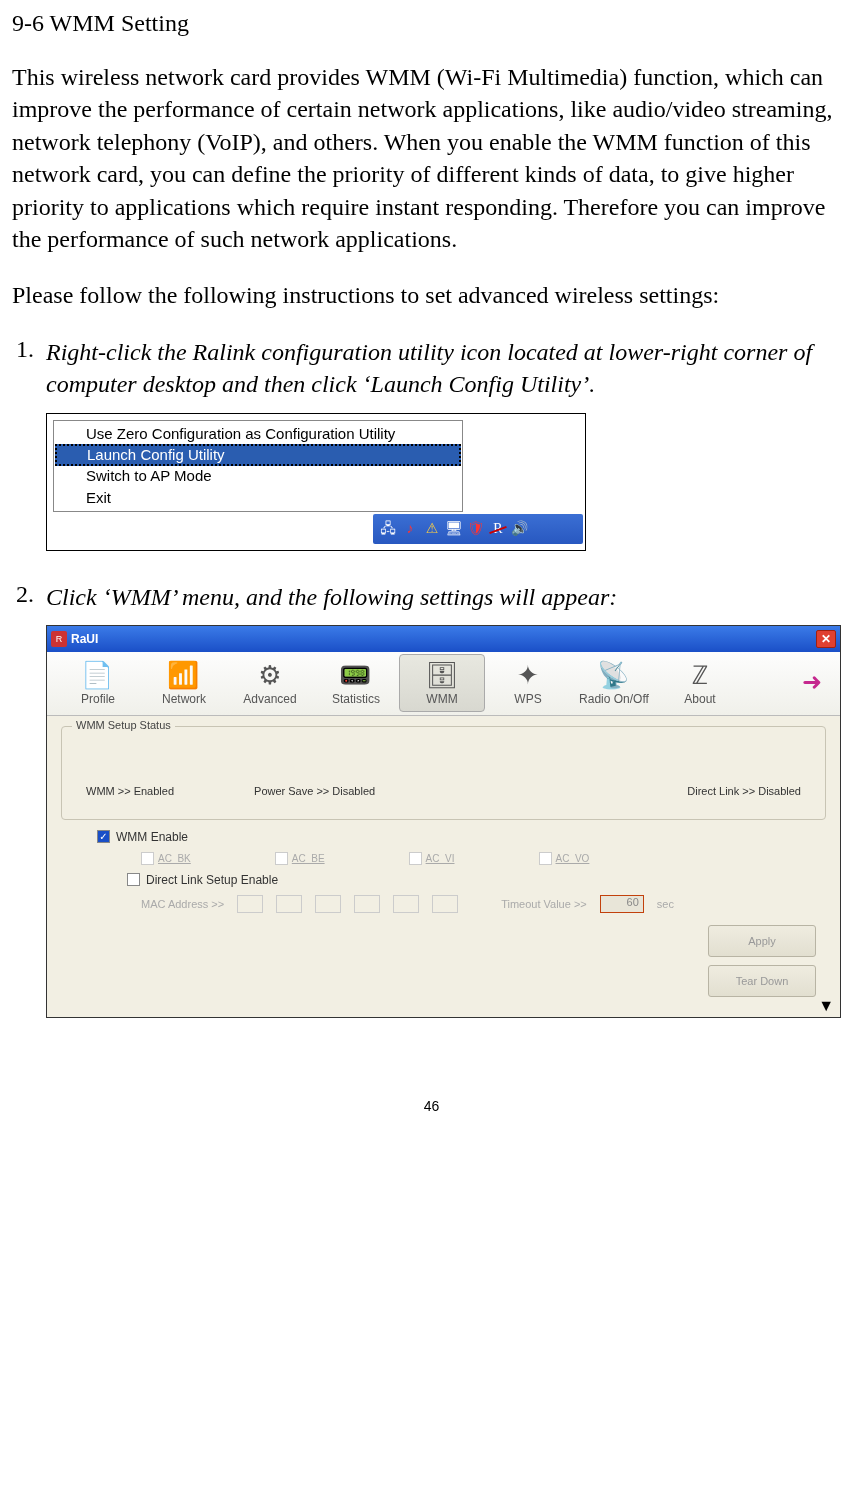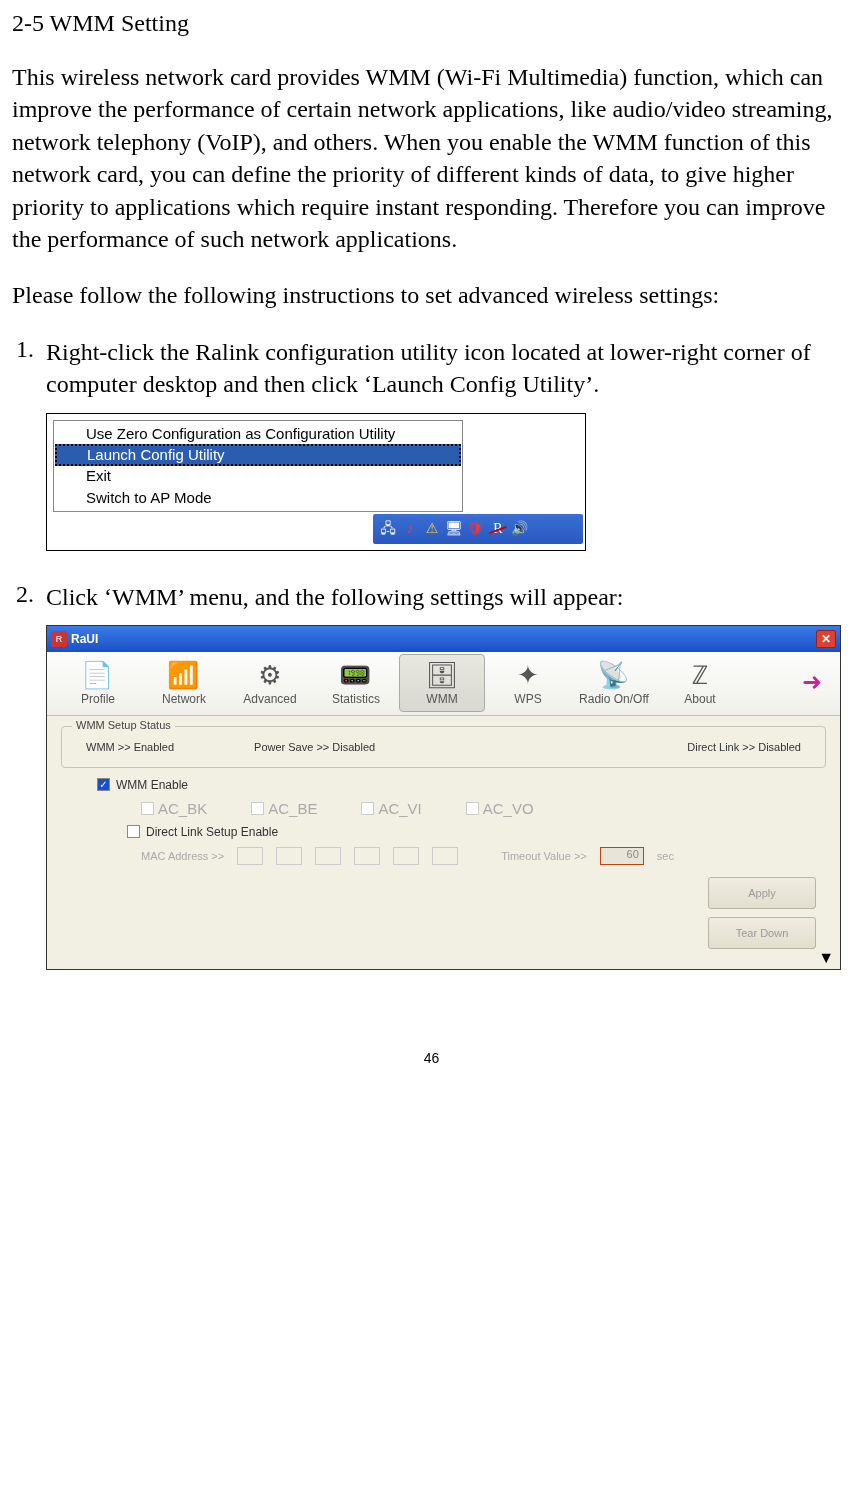--- a/index.html
+++ b/index.html
@@ -8,21 +8,21 @@
       font-size: 24px;
       width: 863px;
       padding: 10px 12px;
       background: #fff;
       color: #000;
     }
     .heading { margin-bottom: 24px; }
     .para { margin-bottom: 24px; line-height: 1.35; margin-top: 20px; }
     .list-item { display: flex; margin-bottom: 12px; }
     .list-num { width: 34px; padding-left: 4px; }
-    .list-text { flex: 1; line-height: 1.35; }
+    .list-text { flex: 1; line-height: 1.35; font-style: italic; }
     .img-block { margin: 6px 0 30px 34px; }
 
     
     .context-shot {
       width: 540px;
       border: 1px solid #000;
       background: #fff;
       padding: 6px;
     }
     .ctx-menu {
@@ -89,41 +89,41 @@
       display: flex;
       align-items: center;
       padding: 0 8px;
     }
     .tb-btn { width: 86px; height: 58px; display:flex; flex-direction:column; align-items:center; justify-content:center; gap:2px; color:#555; }
     .tb-btn.active { background: linear-gradient(#e8e8e0,#d8d8d0); border: 1px solid #aaa; border-radius: 4px; }
     .tb-icon { font-size: 26px; line-height: 26px; height: 30px; display:flex; align-items:center; }
     .tb-label { font-size: 12px; }
     .tb-arrow { width: 30px; height: 30px; margin-left: auto; font-size: 24px; color: #c5288e; }
     .content { background: #f2efe3; padding: 10px 14px 20px 14px; position:relative; }
-    .fieldset { border: 1px solid #c8c4b4; border-radius: 4px; padding: 10px 14px 4px 14px; margin-bottom: 6px; position:relative; }
+    .fieldset { border: 1px solid #c8c4b4; border-radius: 4px; padding: 10px 14px 12px 14px; margin-bottom: 6px; position:relative; }
     .legend { position: absolute; top: -8px; left: 10px; background:#f2efe3; padding: 0 4px; font-size: 11px; color:#444; }
-    .status-row { display:flex; gap: 80px; padding: 4px 10px 10px 10px; color:#333; font-size:11px; }
+    .status-row { display:flex; gap: 80px; padding: 4px 10px 10px 10px; color:#333; font-size:11px;margin-top:44px; }
     .cb-row { display:flex; align-items:center; gap: 6px; padding: 4px 0 4px 36px; color:#333; }
     .cb { width: 13px; height: 13px; border: 1px solid #888; background:#fff; display:inline-flex; align-items:center; justify-content:center; font-size:10px; color:#1a4fc7; }
     .cb.checked { background:#1a4fc7; color:#fff; }
     .cb.disabled { border-color:#ccc; }
-    .ac-row { display:flex; gap: 44px; padding: 4px 0 4px 80px; color:#aaa; font-size:15px; }
+    .ac-row { display:flex; gap: 84px; padding: 4px 0 4px 80px; color:#aaa; font-size:10px;text-decoration:underline; }
     .ac-item { display:flex; align-items:center; gap:4px; }
     .mac-row { display:flex; align-items:center; gap:13px; padding: 4px 0 4px 80px; color:#aaa; font-size:11px; }
     .mac-input { width: 26px; height: 18px; border:1px solid #ccc; background:#f2efe3; }
     .timeout-input { width: 44px; height:18px; border:1px solid #c2410c; background:#e8e5d8; text-align:right; padding-right:4px; color:#888; }
     .btn-stack { display:flex; flex-direction:column; gap:8px; align-items:flex-end; padding: 8px 10px 0 0; }
     .raui-btn { width: 108px; height: 32px; border:1px solid #b8b4a4; background: linear-gradient(#efece0,#e2dfd0); color:#999; border-radius:3px; font-size:11px; display:flex; align-items:center; justify-content:center; }
     .expand { position:absolute; bottom:2px; right:6px; font-size:16px; color:#000; }
     .page-num { text-align: center; font-family: Arial, sans-serif; font-size: 14px; margin-top: 80px; }
   </style>
 </head>
 <body>
 
-<div class="heading">2-5 WMM Setting</div>
+<div class="heading">9-6 WMM Setting</div>
 
 <div class="para">This wireless network card provides WMM (Wi-Fi Multimedia) function, which can improve the performance of certain network applications, like audio/video streaming, network telephony (VoIP), and others. When you enable the WMM function of this network card, you can define the priority of different kinds of data, to give higher priority to applications which require instant responding. Therefore you can improve the performance of such network applications.</div>
 
 <div class="para">Please follow the following instructions to set advanced wireless settings:</div>
 
 <div class="list-item">
   <div class="list-num">1.</div>
   <div class="list-text">Right-click the Ralink configuration utility icon located at lower-right corner of computer desktop and then click ‘Launch Config Utility’.</div>
 </div>
 
@@ -133,25 +133,25 @@
       <div class="ctx-item">
         <span class="ctx-icon"></span>
         <span>Use Zero Configuration as Configuration Utility</span>
       </div>
       <div class="ctx-item highlight">
         <span class="ctx-icon"></span>
         <span>Launch Config Utility</span>
       </div>
       <div class="ctx-item">
         <span class="ctx-icon"></span>
+        <span>Switch to AP Mode</span>
+      </div>
+      <div class="ctx-item">
+        <span class="ctx-icon"></span>
         <span>Exit</span>
-      </div>
-      <div class="ctx-item">
-        <span class="ctx-icon"></span>
-        <span>Switch to AP Mode</span>
       </div>
     </div>
     <div class="tray">
       <span class="tray-icon">🖧</span>
       <span class="tray-icon red">♪</span>
       <span class="tray-icon yellow">⚠</span>
       <span class="tray-icon">🖥</span>
       <span class="tray-icon red">🛡</span>
       <span class="tray-icon strike">R</span>
       <span class="tray-icon">🔊</span>

